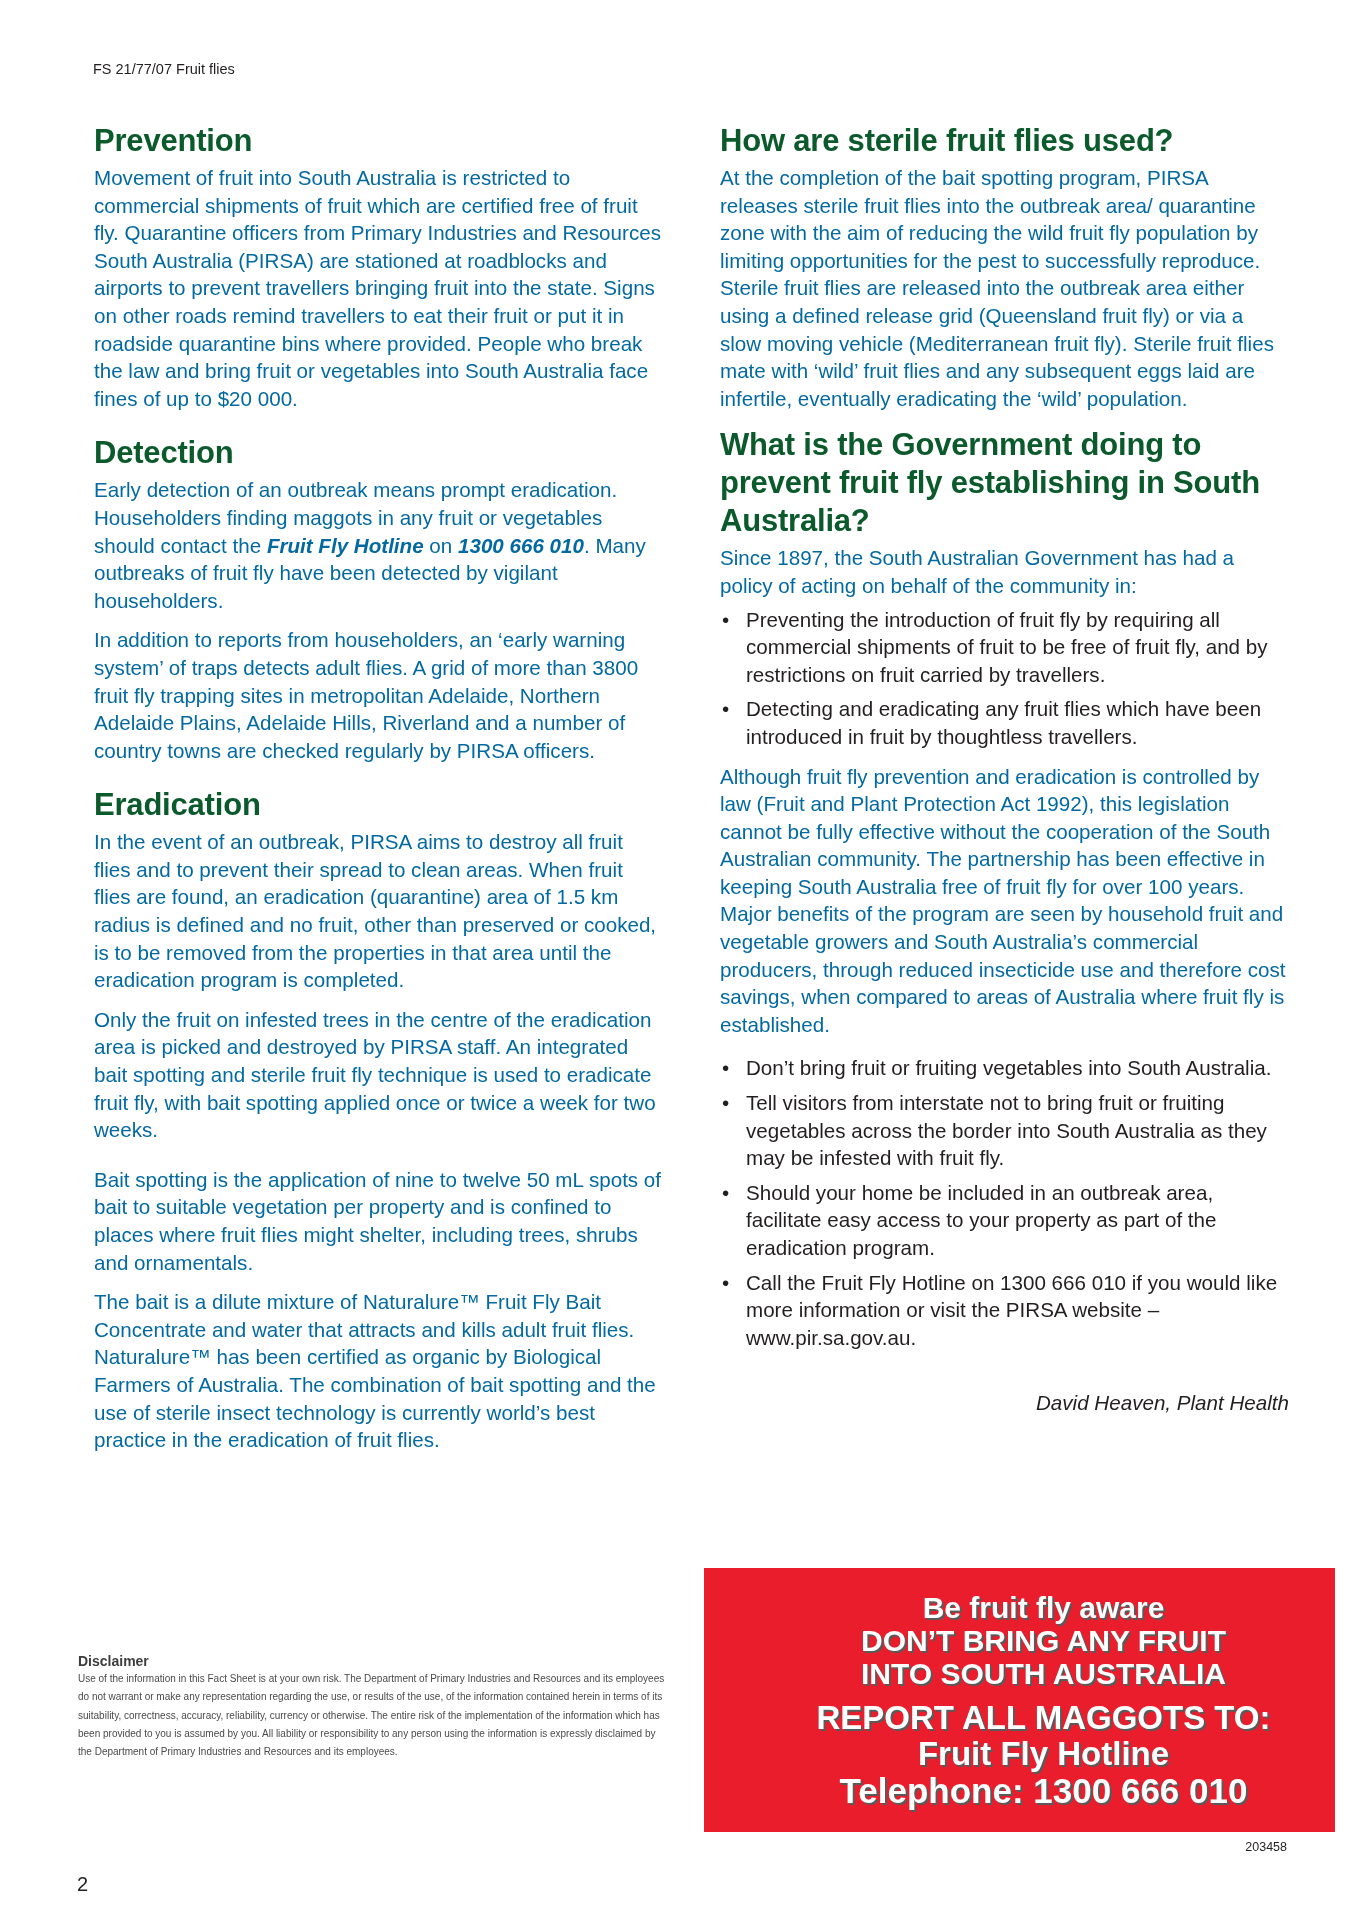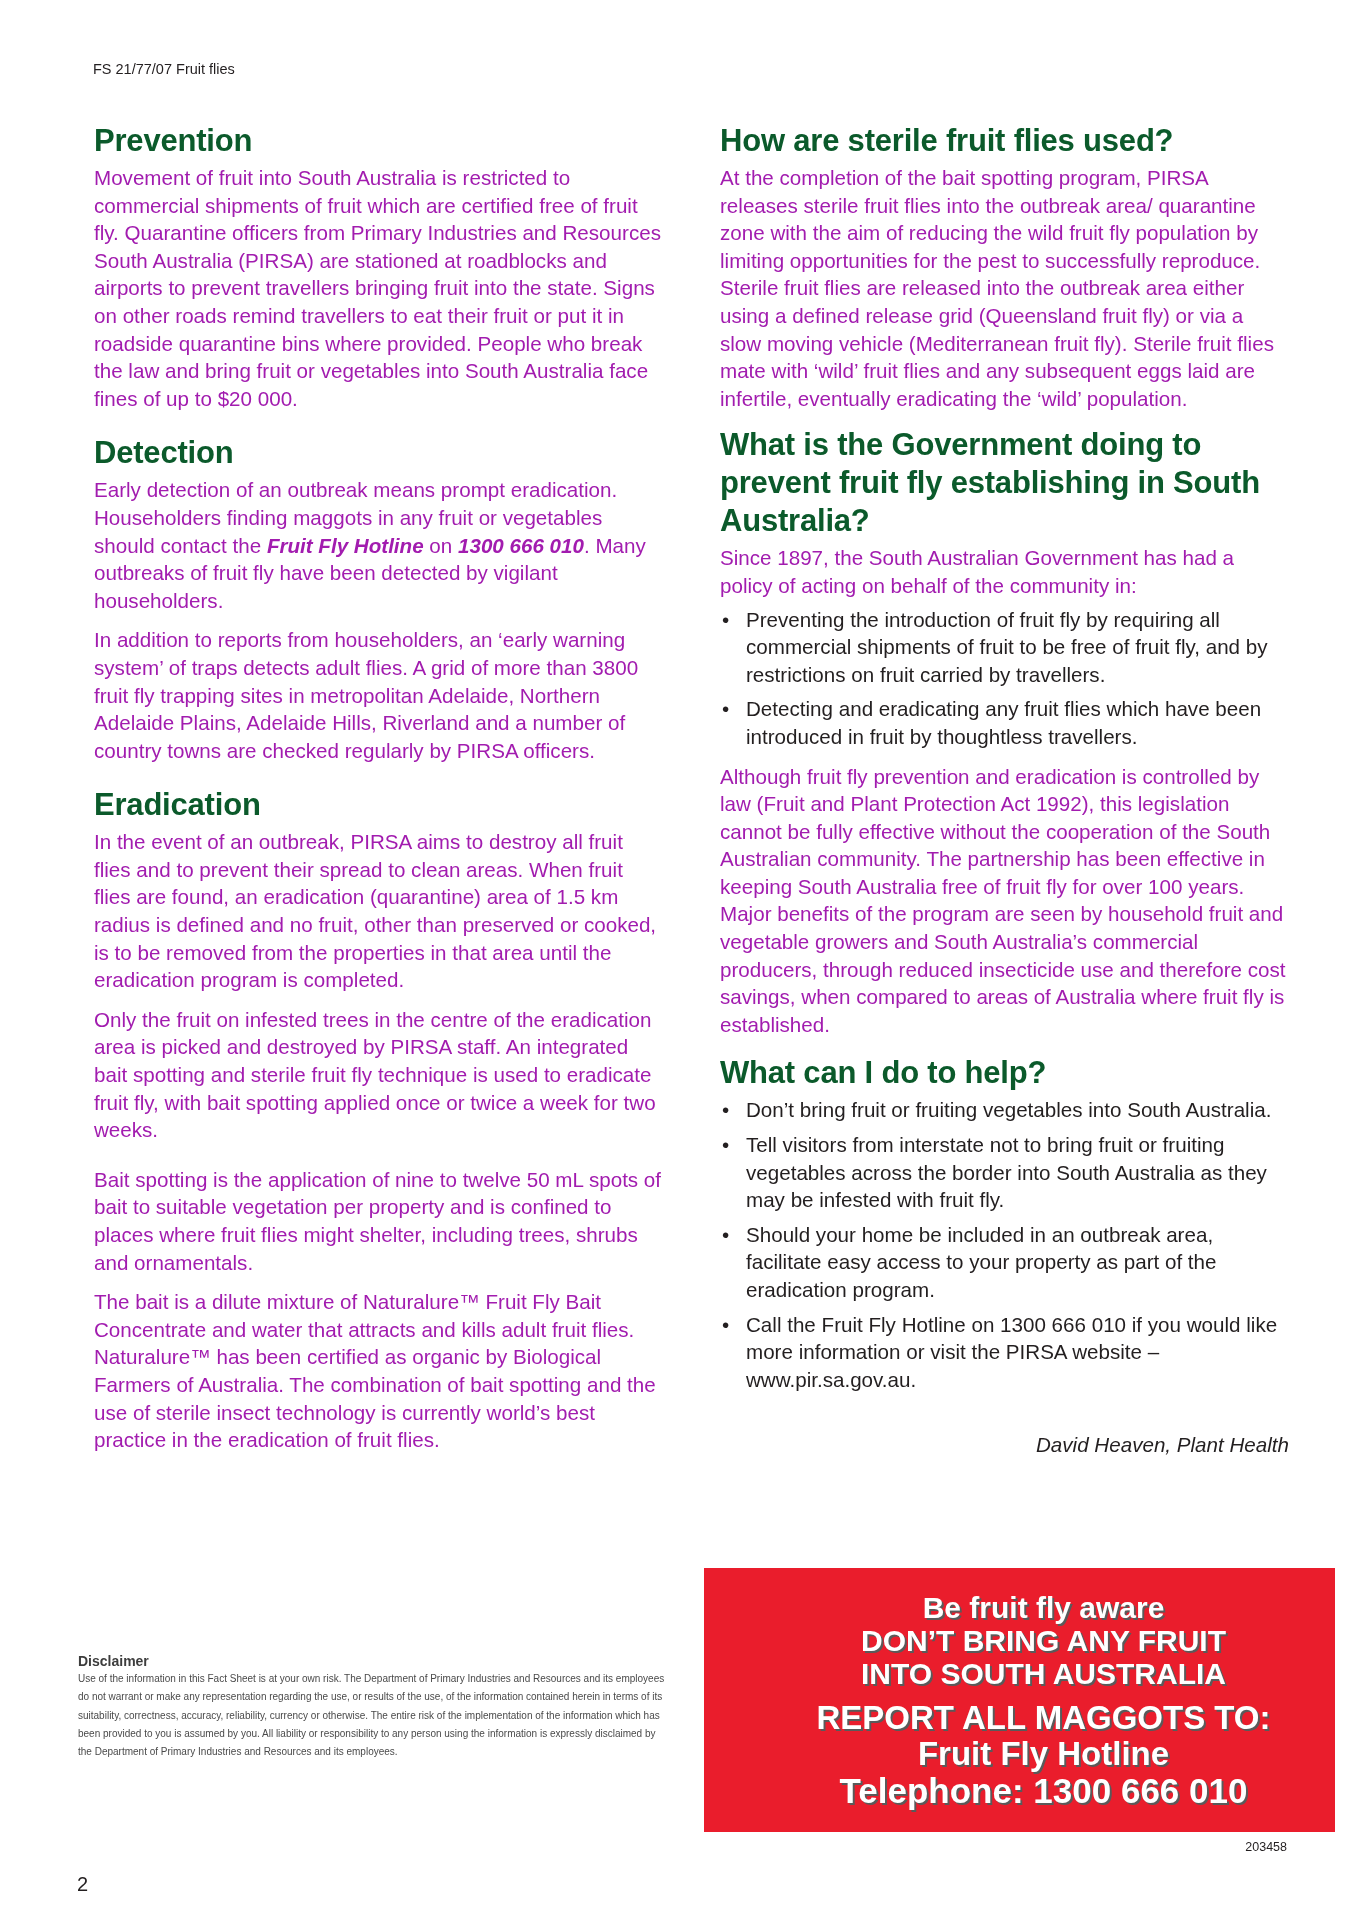--- a/index.html
+++ b/index.html
@@ -11,21 +11,21 @@
       position: absolute; left: 93px; top: 61px; font-size: 14.5px; color: #231f20;
     }
     .col { position: absolute; top: 122px; width: 585px; }
     .col-left { left: 78px; }
     .col-right { left: 704px; width: 585px; }
     h2 {
       color: #0b5a2b; font-weight: bold; font-size: 31px; line-height: 38px;
       margin: 0 0 4px 0; letter-spacing: -0.2px;
     }
     p {
-      font-size: 20.6px; line-height: 27.6px; margin: 0 0 12px 0; color: #a21caf;
+      font-size: 20.6px; line-height: 27.6px; margin: 0 0 12px 0; color: #0369a1;
     }
     .section { margin-bottom: 22px; margin-left: 16px; }
     ul.bullets { list-style: none; margin: 0 0 12px 0; padding: 0; }
     ul.bullets li {
       position: relative; padding-left: 26px; font-size: 20.6px; line-height: 27.6px;
       margin-bottom: 7px;
     }
     ul.bullets li .dot {
       position: absolute; left: 2px; top: 0;
     }
@@ -91,21 +91,20 @@
     <h2>What is the Government doing to prevent fruit fly establishing in South Australia?</h2>
     <p style="margin-bottom:6px;">Since 1897, the South Australian Government has had a policy of acting on behalf of the community in:</p>
     <ul class="bullets">
       <li><span class="dot">•</span><span>Preventing the introduction of fruit fly by requiring all commercial shipments of fruit to be free of fruit fly, and by restrictions on fruit carried by travellers.</span></li>
       <li><span class="dot">•</span><span>Detecting and eradicating any fruit flies which have been introduced in fruit by thoughtless travellers.</span></li>
     </ul>
     <p>Although fruit fly prevention and eradication is controlled by law (Fruit and Plant Protection Act 1992), this legislation cannot be fully effective without the cooperation of the South Australian community. The partnership has been effective in keeping South Australia free of fruit fly for over 100 years. Major benefits of the program are seen by household fruit and vegetable growers and South Australia’s commercial producers, through reduced insecticide use and therefore cost savings, when compared to areas of Australia where fruit fly is established.</p>
   </div>
 
   <div class="section">
-    <h2>What can I do to help?</h2>
     <ul class="bullets">
       <li><span class="dot">•</span><span>Don’t bring fruit or fruiting vegetables into South Australia.</span></li>
       <li><span class="dot">•</span><span>Tell visitors from interstate not to bring fruit or fruiting vegetables across the border into South Australia as they may be infested with fruit fly.</span></li>
       <li><span class="dot">•</span><span>Should your home be included in an outbreak area, facilitate easy access to your property as part of the eradication program.</span></li>
       <li><span class="dot">•</span><span>Call the Fruit Fly Hotline on 1300 666 010 if you would like more information or visit the PIRSA website – www.pir.sa.gov.au.</span></li>
     </ul>
     <div class="signature">David Heaven, Plant Health</div>
   </div>
 </div>
 

